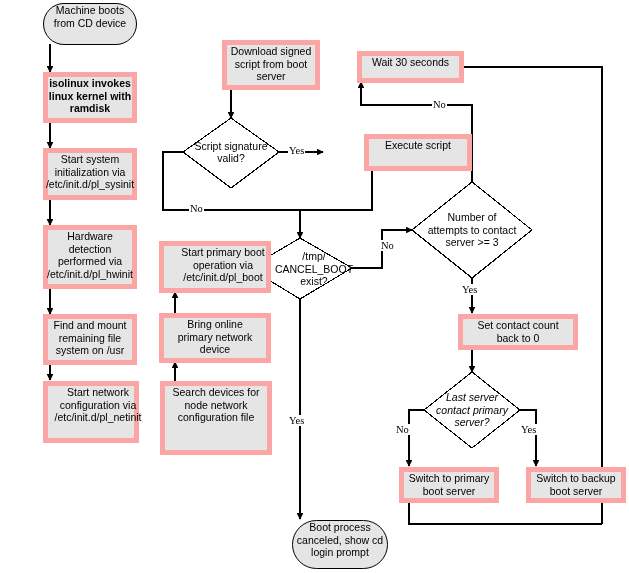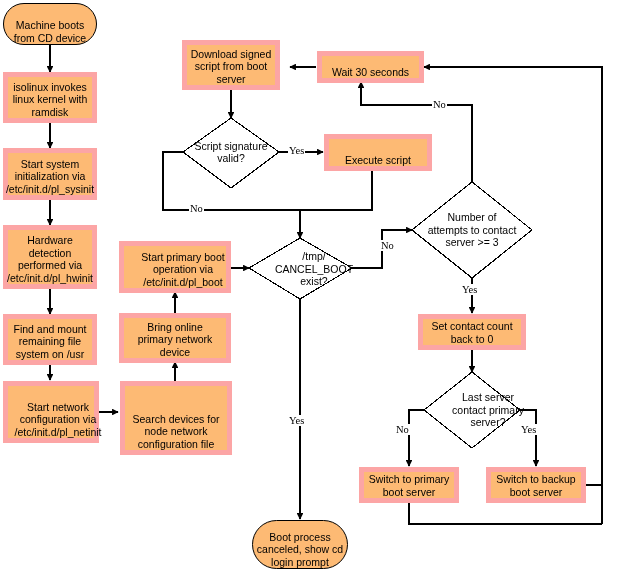--- a/index.html
+++ b/index.html
@@ -21,28 +21,29 @@
     position: absolute;
     left: 0;
     top: 0;
     width: 629px;
     height: 573px;
   }
   .node {
     position: absolute;
     box-sizing: border-box;
     display: flex;
-    align-items: flex-end;
+    align-items: flex-start;
     justify-content: center;
     text-align: center;
     font-size: 10.5px;
     line-height: 12.5px;
     color: #000000;
-    background: #fdba74;
+    background: #e5e5e5;
     z-index: 2;
+    margin-left: 40px;
   }
   .proc {
     border: 5px solid #fca5a5;
   }
   .term {
     border: 1px solid #000000;
     border-radius: 28px;
   }
   .diamond-wrap {
     position: absolute;
@@ -139,21 +140,21 @@
       <polygon points="472,182 532,230 472,278 412,230" fill="#ffffff"></polygon>
       <polygon points="472,372 520,410 472,448 424,410" fill="#ffffff"></polygon>
     </g>
   </svg>
 
   <div class="node term" style="left:3px; top:3px; width:94px; height:42px;">
     <span class="nodetext">Machine boots
 from CD device</span>
   </div>
 
-  <div class="node proc" style="left:3px; top:72px; width:94px; height:51px;">
+  <div class="node proc" style="left:3px; top:72px; width:94px; height:51px;font-weight:bold;">
     <span class="nodetext">isolinux invokes
 linux kernel with
 ramdisk</span>
   </div>
 
   <div class="node proc" style="left:3px; top:148px; width:94px; height:52px;">
     <span class="nodetext">Start system
 initialization via
 /etc/init.d/pl_sysinit</span>
   </div>
@@ -219,27 +220,27 @@
 CANCEL_BOOT
 exist?</span>
   </div>
 
   <div class="diamond-wrap" style="left:413px; top:208px; width:118px; height:44px;">
     <span class="diamond-text nodetext">Number of
 attempts to contact
 server &gt;= 3</span>
   </div>
 
-  <div class="diamond-wrap" style="left:436px; top:389px; width:104px; height:42px;">
+  <div class="diamond-wrap" style="left:420px; top:389px; width:104px; height:42px;font-style:italic;">
     <span class="diamond-text nodetext">Last server
 contact primary
 server?</span>
   </div>
 
-  <div class="node proc" style="left:418px; top:314px; width:108px; height:36px;">
+  <div class="node proc" style="left:418px; top:314px; width:120px; height:36px;">
     <span class="nodetext">Set contact count
 back to 0</span>
   </div>
 
   <div class="node proc" style="left:359px; top:467px; width:100px; height:36px;">
     <span class="nodetext">Switch to primary
 boot server</span>
   </div>
 
   <div class="node proc" style="left:486px; top:467px; width:100px; height:36px;">

